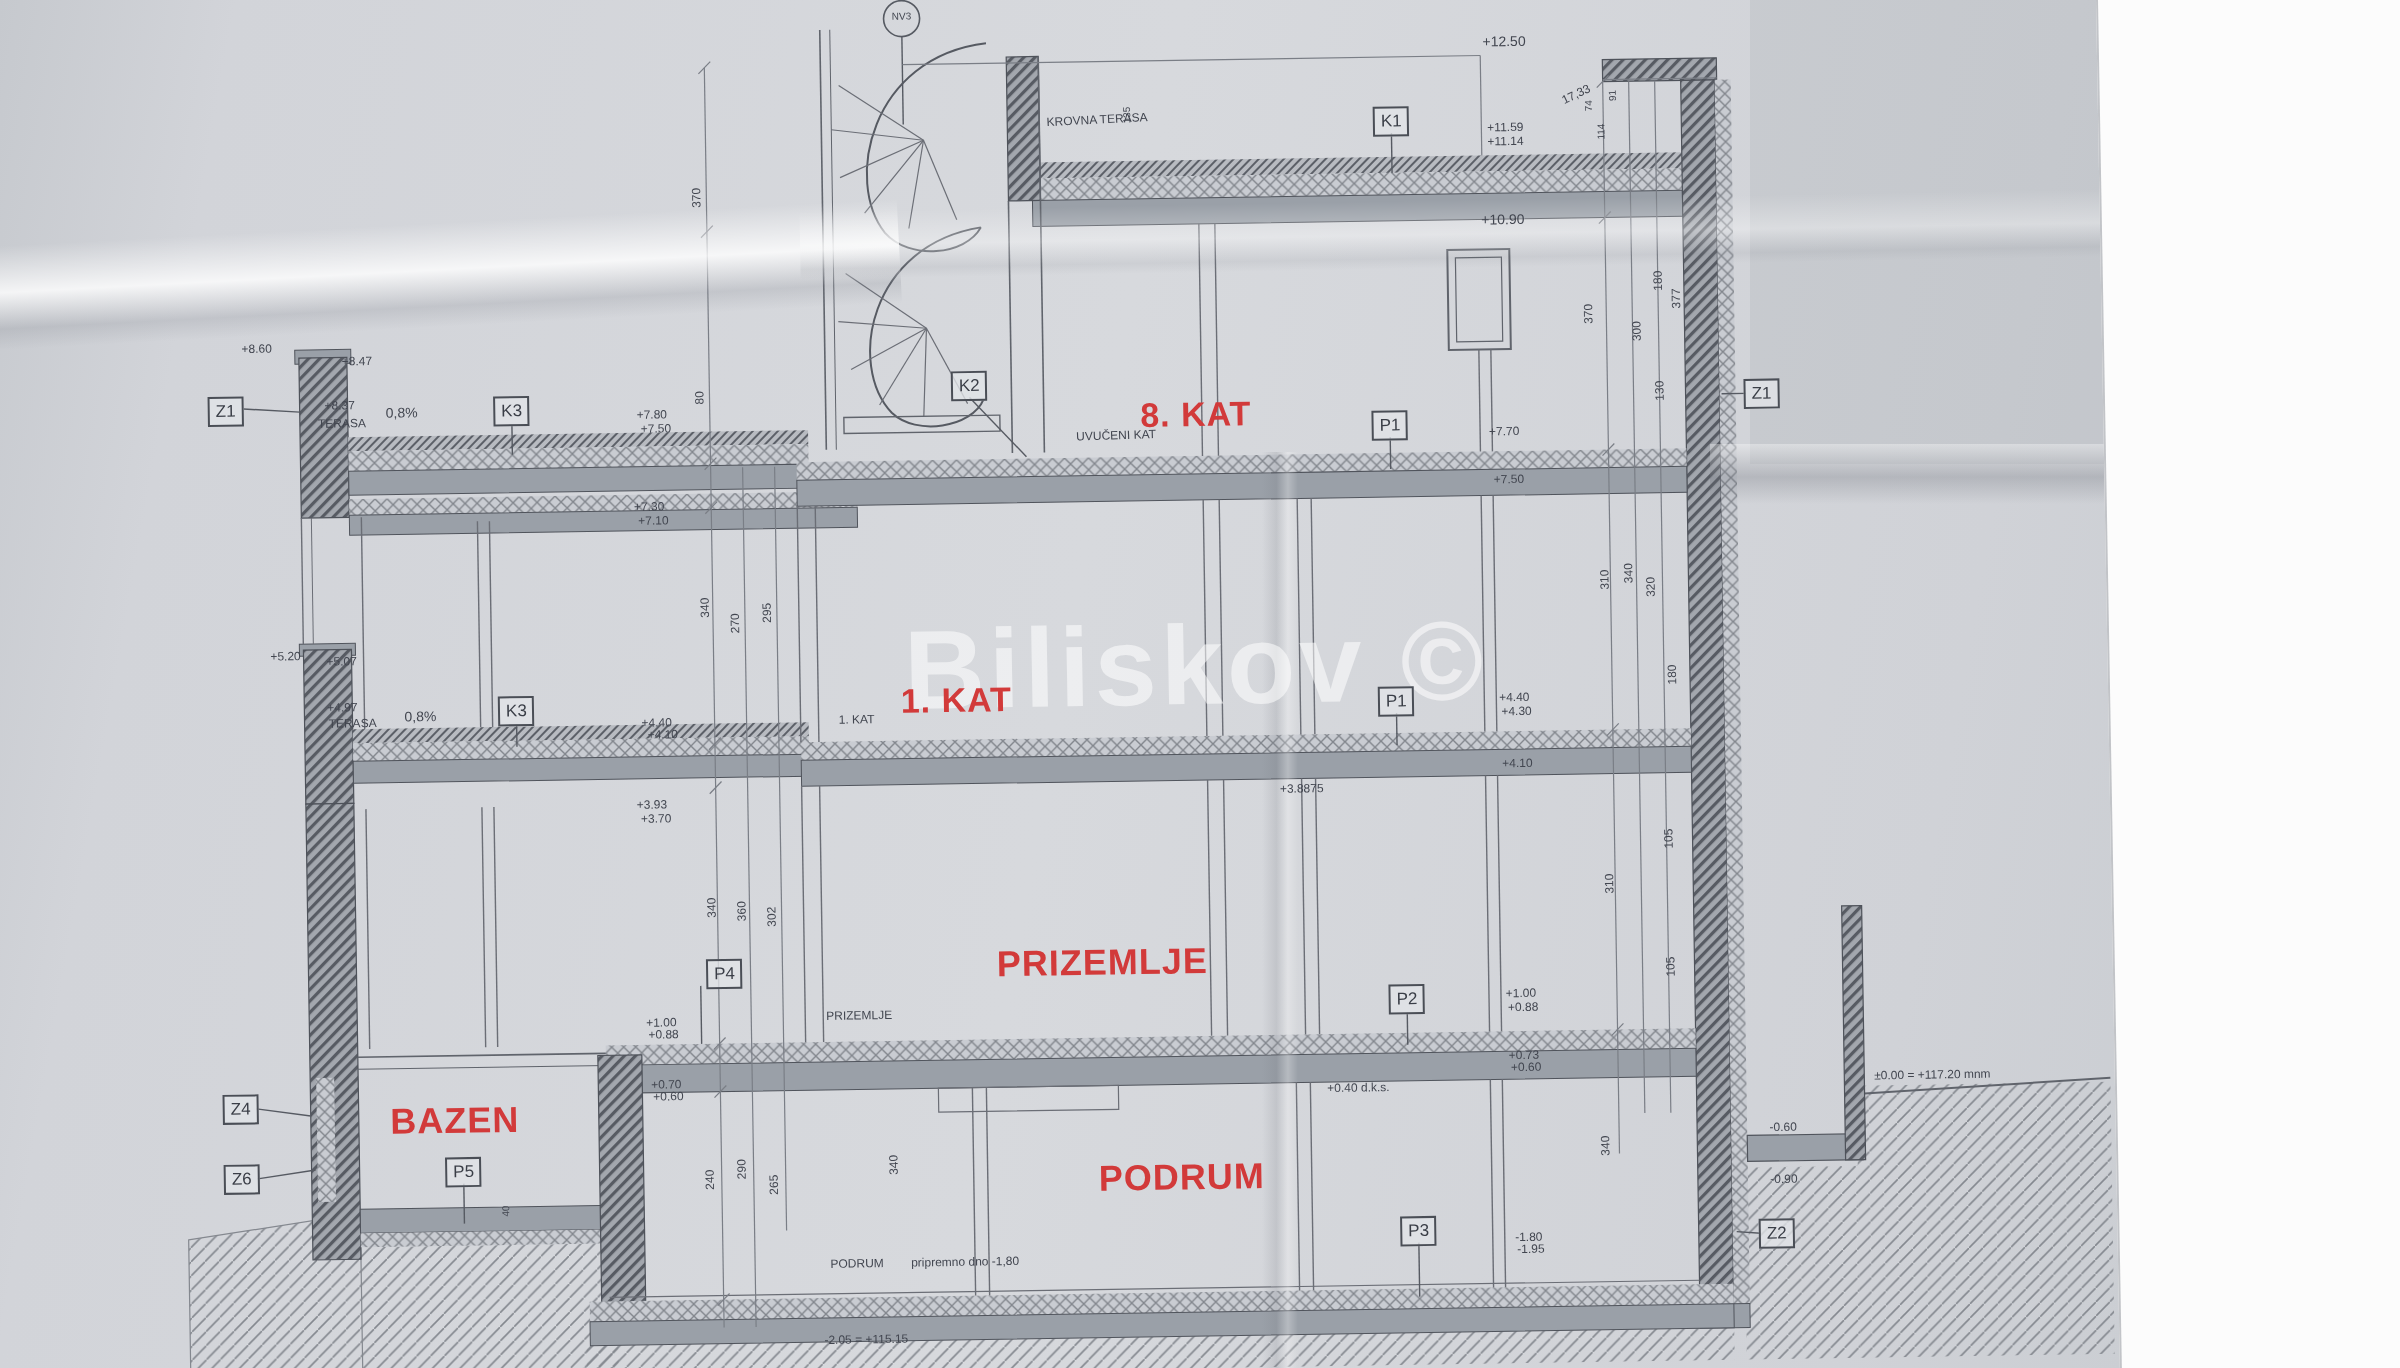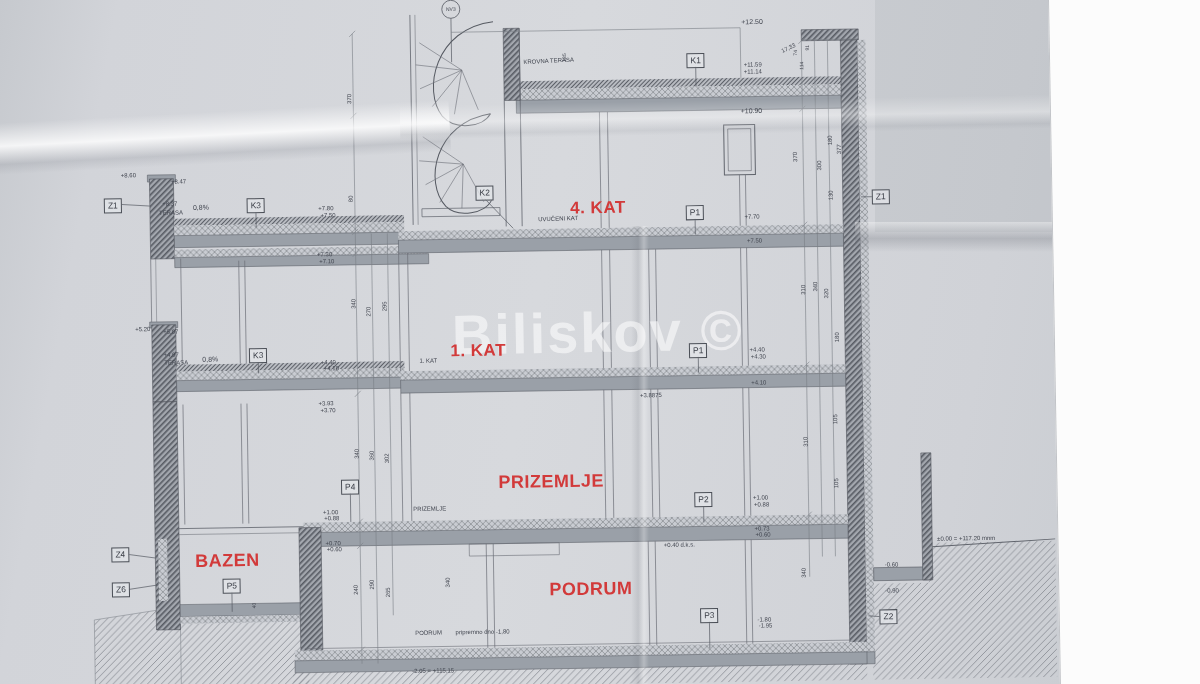--- a/index.html
+++ b/index.html
@@ -232,34 +232,34 @@
 
   <div id="shade-tr"></div>
   <div id="fold-top"></div>
   <div id="fold-top2"></div>
   <div id="fold-v"></div>
   <div id="fold-r"></div>
 
   <div id="watermark">Biliskov ©</div>
 
   <div id="overlay">
-      <span class="room" style="left: 600px; top: 208px; font-size: 17px; transform: translate(-50%, -50%) rotate(0deg);">4. KAT</span>
+      <span class="room" style="left: 600px; top: 208px; font-size: 17px; transform: translate(-50%, -50%) rotate(0deg);">8. KAT</span>
       <span class="room" style="left: 478px; top: 349px; font-size: 17px; transform: translate(-50%, -50%) rotate(0deg);">1. KAT</span>
       <span class="room" style="left: 549px; top: 481px; font-size: 18px; transform: translate(-50%, -50%) rotate(0deg);">PRIZEMLJE</span>
       <span class="room" style="left: 587px; top: 589px; font-size: 18px; transform: translate(-50%, -50%) rotate(0deg);">PODRUM</span>
       <span class="room" style="left: 224px; top: 555px; font-size: 18px; transform: translate(-50%, -50%) rotate(0deg);">BAZEN</span>
       <span class="tag" style="left: 700px; top: 62px; font-size: 8.5px; transform: translate(-50%, -50%) rotate(0deg);">K1</span>
       <span class="tag" style="left: 487px; top: 191px; font-size: 8.5px; transform: translate(-50%, -50%) rotate(0deg);">K2</span>
       <span class="tag" style="left: 258px; top: 200px; font-size: 8.5px; transform: translate(-50%, -50%) rotate(0deg);">K3</span>
       <span class="tag" style="left: 258px; top: 350px; font-size: 8.5px; transform: translate(-50%, -50%) rotate(0deg);">K3</span>
       <span class="tag" style="left: 697px; top: 214px; font-size: 8.5px; transform: translate(-50%, -50%) rotate(0deg);">P1</span>
       <span class="tag" style="left: 698px; top: 352px; font-size: 8.5px; transform: translate(-50%, -50%) rotate(0deg);">P1</span>
       <span class="tag" style="left: 701px; top: 501px; font-size: 8.5px; transform: translate(-50%, -50%) rotate(0deg);">P2</span>
       <span class="tag" style="left: 705px; top: 617px; font-size: 8.5px; transform: translate(-50%, -50%) rotate(0deg);">P3</span>
-      <span class="tag" style="left: 348px; top: 483px; font-size: 8.5px; transform: translate(-50%, -50%) rotate(0deg);">P4</span>
+      <span class="tag" style="left: 360px; top: 483px; font-size: 8.5px; transform: translate(-50%, -50%) rotate(0deg);">P4</span>
       <span class="tag" style="left: 228px; top: 580px; font-size: 8.5px; transform: translate(-50%, -50%) rotate(0deg);">P5</span>
       <span class="tag" style="left: 115px; top: 198px; font-size: 8.5px; transform: translate(-50%, -50%) rotate(0deg);">Z1</span>
       <span class="tag" style="left: 883px; top: 201px; font-size: 8.5px; transform: translate(-50%, -50%) rotate(0deg);">Z1</span>
       <span class="tag" style="left: 117px; top: 547px; font-size: 8.5px; transform: translate(-50%, -50%) rotate(0deg);">Z4</span>
       <span class="tag" style="left: 117px; top: 582px; font-size: 8.5px; transform: translate(-50%, -50%) rotate(0deg);">Z6</span>
       <span class="tag" style="left: 884px; top: 621px; font-size: 8.5px; transform: translate(-50%, -50%) rotate(0deg);">Z2</span>
       <span class="ann" style="left: 456px; top: 7px; font-size: 5px; transform: translate(-50%, -50%) rotate(0deg);">NV3</span>
       <span class="ann" style="left: 553px; top: 60px; font-size: 6px; transform: translate(-50%, -50%) rotate(-2deg);">KROVNA TERASA</span>
       <span class="ann" style="left: 569px; top: 57px; font-size: 5px; transform: translate(-50%, -50%) rotate(-90deg);">135</span>
       <span class="ann" style="left: 560px; top: 218px; font-size: 6px; transform: translate(-50%, -50%) rotate(-1deg);">UVUČENI KAT</span>

